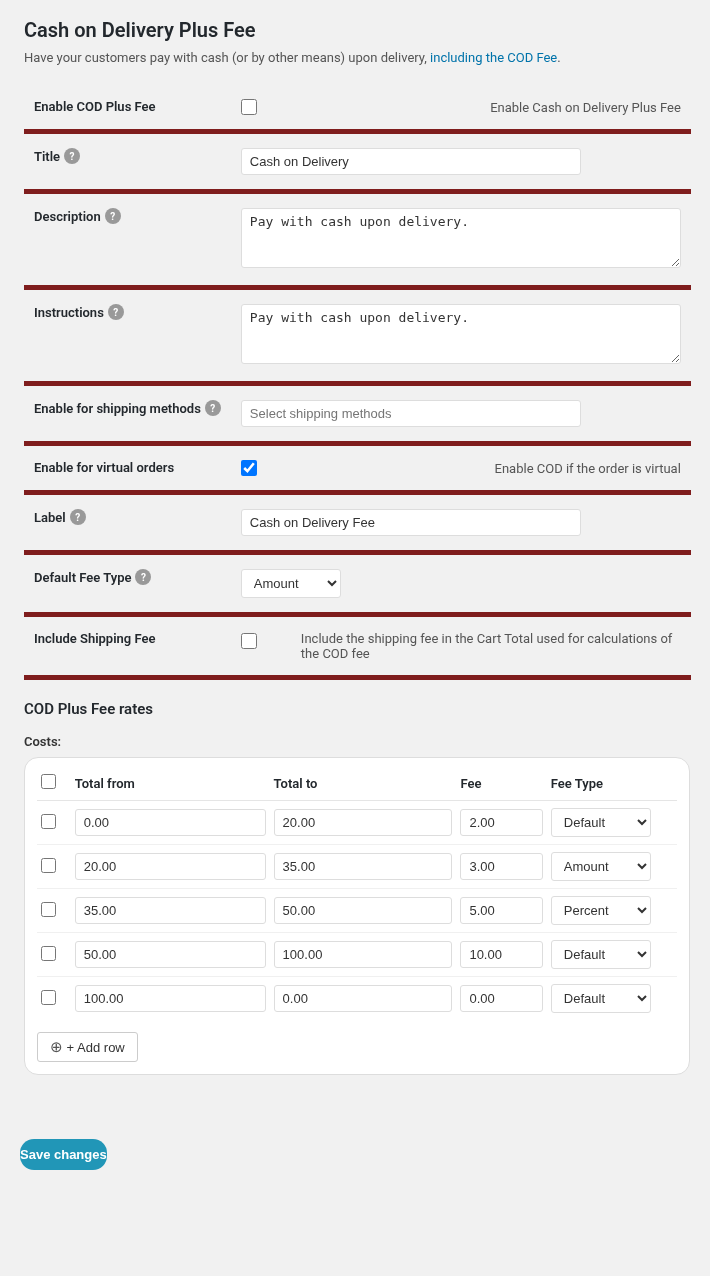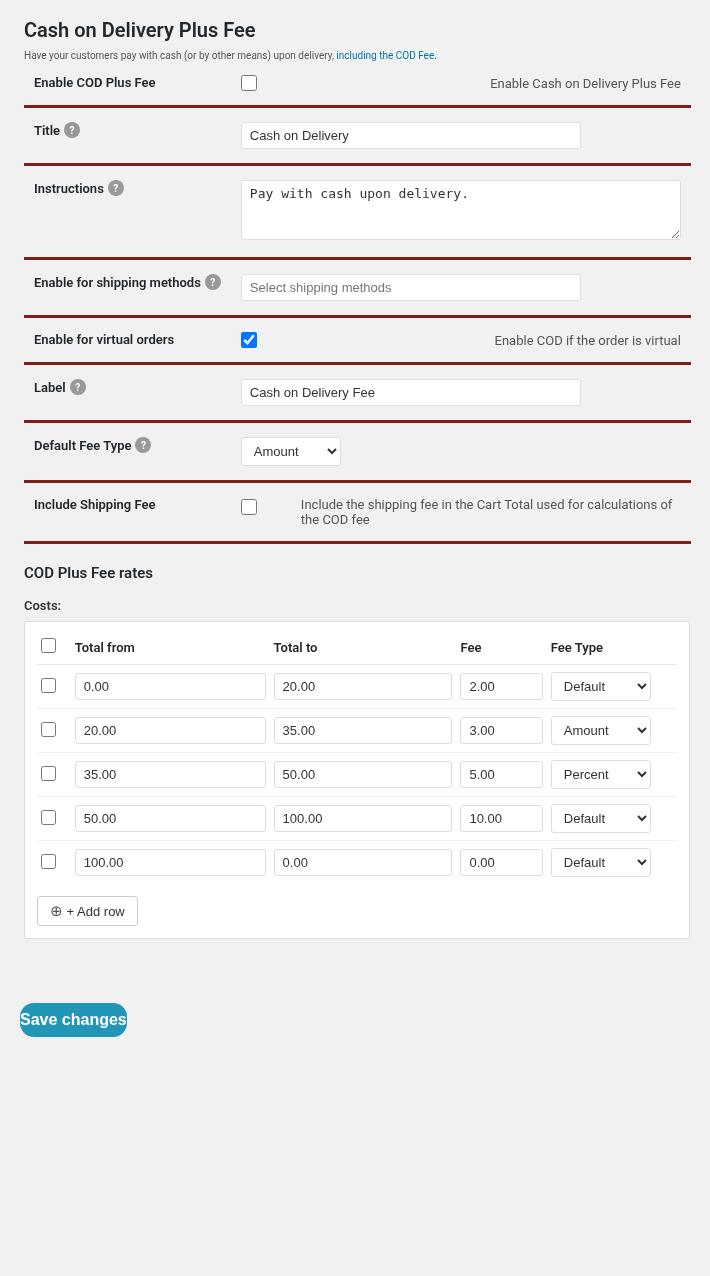--- a/index.html
+++ b/index.html
@@ -13,32 +13,33 @@
     .page-wrap {
       padding: 18px 20px 20px 24px;
     }
     .page-title {
       font-size: 20px;
       font-weight: 600;
       color: #23282d;
       margin-bottom: 8px;
     }
     .page-subtitle {
-      font-size: 10px;
+      font-size: 13px;
       color: #555;
+      margin-bottom: 20px;
     }
     .page-subtitle a { color: #0073aa; text-decoration: none; }
 
     .form-table {
       width: 100%;
       border-collapse: collapse;
       margin-bottom: 20px;
     }
     .form-table tr {
-      border-bottom: 3px solid #7f1d1d;
+      border-bottom: 5px solid #7f1d1d;
     }
     .form-table td {
       padding: 14px 10px;
       vertical-align: top;
     }
     .form-table td.label-cell {
       width: 200px;
       font-weight: 600;
       color: #23282d;
       padding-right: 10px;
@@ -132,21 +133,21 @@
       margin-bottom: 30px;
     }
     .costs-label {
       font-weight: 600;
       margin-bottom: 8px;
       font-size: 13px;
     }
     .rates-table-wrap {
       background: #fff;
       border: 1px solid #ddd;
-      border-radius: 3px;
+      border-radius: 14px;
       padding: 10px 12px 12px 12px;
     }
     .rates-table {
       width: 100%;
       border-collapse: collapse;
     }
     .rates-table th {
       text-align: left;
       font-weight: 600;
       font-size: 13px;
@@ -205,21 +206,21 @@
     .save-bar {
       padding: 14px 20px;
       background: #f1f1f1;
     }
     .btn-save {
       background: #2196b7;
       color: #fff;
       border: none;
       border-radius: 14px;
       padding: 8px 0;
-      font-size: 16px;
+      font-size: 13px;
       font-weight: 600;
       cursor: pointer;
     }
 
     .shipping-methods-input {
       width: 340px;
       color: #999;
     }
   </style>
 </head>
@@ -249,20 +250,31 @@
         <div class="label-row">
           <span>Title</span>
           <span class="help-icon">?</span>
         </div>
       </td>
       <td class="field-cell">
         <input type="text" class="input-full" value="Cash on Delivery" style="">
       </td>
     </tr>
 
+    <tr>
+      <td class="label-cell">
+        <div class="label-row">
+          <span>Description</span>
+          <span class="help-icon">?</span>
+        </div>
+      </td>
+      <td class="field-cell">
+        <textarea class="input-wide" style="">Pay with cash upon delivery.</textarea>
+      </td>
+    </tr>
 
     <tr>
       <td class="label-cell">
         <div class="label-row">
           <span>Instructions</span>
           <span class="help-icon">?</span>
         </div>
       </td>
       <td class="field-cell">
         <textarea class="input-wide" style="">Pay with cash upon delivery.</textarea>

